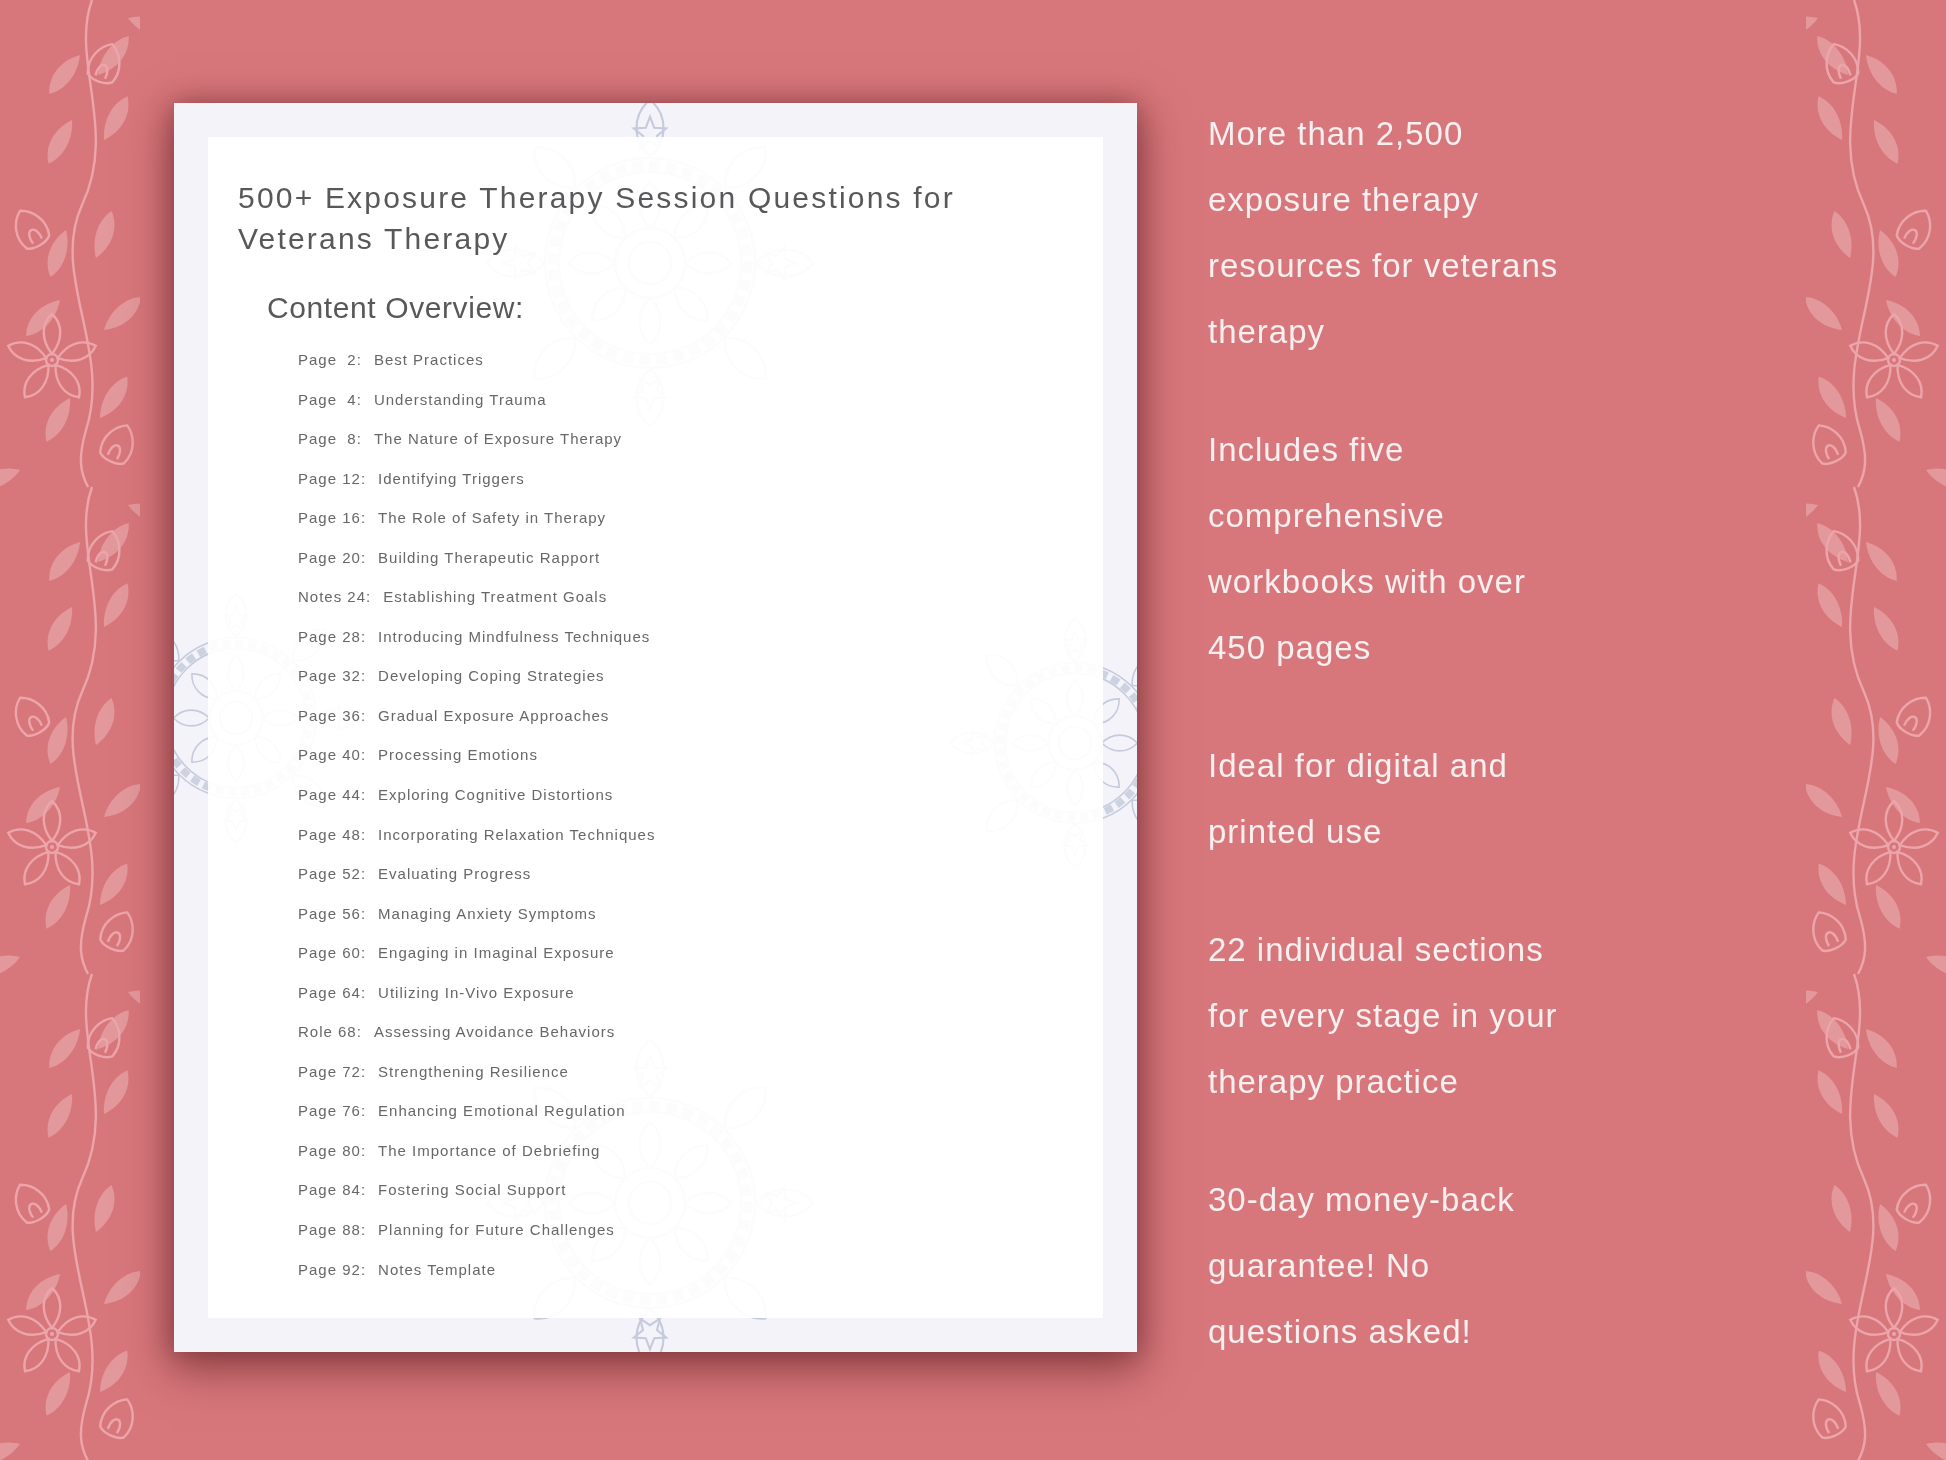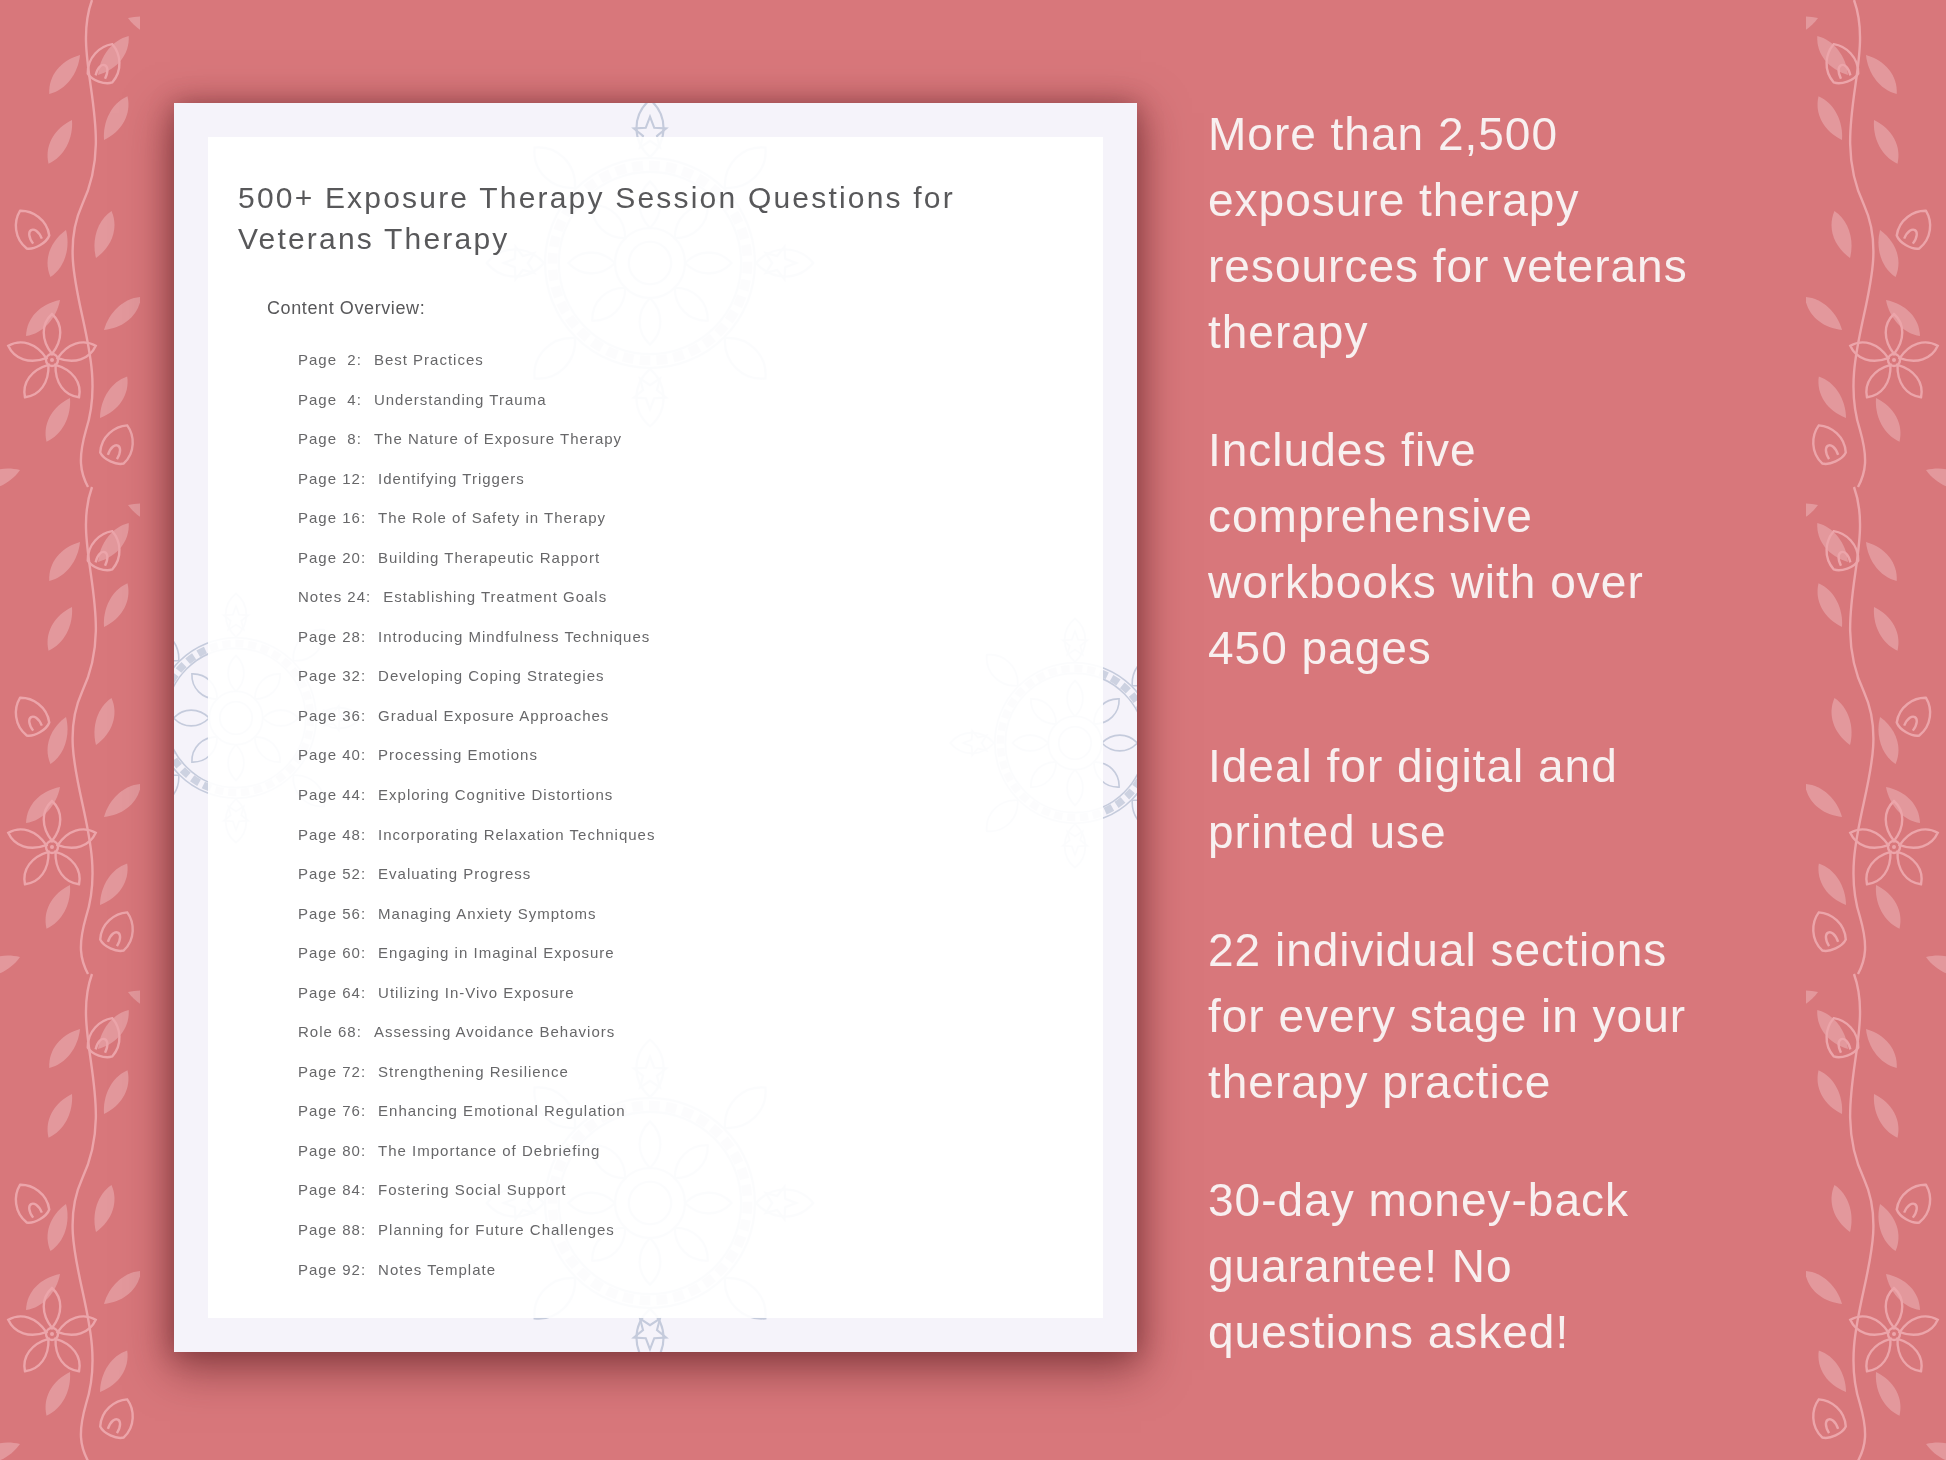--- a/index.html
+++ b/index.html
@@ -30,31 +30,31 @@
   .page{
     position:absolute;left:34px;top:34px;right:34px;bottom:34px;
     background:rgba(255,255,255,.93);
   }
   .doc-title{
     margin:40px 30px 0;white-space:pre-line;
     font-size:30px;line-height:41px;font-weight:normal;
     letter-spacing:2.2px;color:var(--title_text);
   }
   .overview-label{
-    margin:32px 0 0 59px;font-size:18px;line-height:34px;
+    margin:32px 0 0 59px;font-size:30px;line-height:34px;
     letter-spacing:.6px;color:var(--title_text);
   }
   .toc{margin:15px 0 0 90px;}
   .toc-row{line-height:39.55px;font-size:15px;letter-spacing:1px;color:var(--body_text);}
   .toc-label{white-space:pre;}
   .toc-topic{margin-left:12px;}
   
   .marketing{position:absolute;left:1208px;top:101px;width:710px;}
   .bullet{
-    font-size:46px;line-height:66px;margin:0 0 52px 0;white-space:pre-line;
+    font-size:33px;line-height:66px;margin:0 0 52px 0;white-space:pre-line;
     letter-spacing:1px;color:var(--marketing_text);font-weight:normal;
   }
 </style>
 </head>
 <body>
 
 <svg width="0" height="0" style="position:absolute" aria-hidden="true">
   <defs>
     <path id="leafS" style="fill:var(--floral_leaf);stroke:none;opacity:.9" d="M0 0 C 5 -18, 20 -32, 37 -33 C 35 -15, 20 -2, 0 0 Z"></path>
     <g id="budS" style="fill:none;stroke:var(--floral_outline);stroke-width:2.4">

